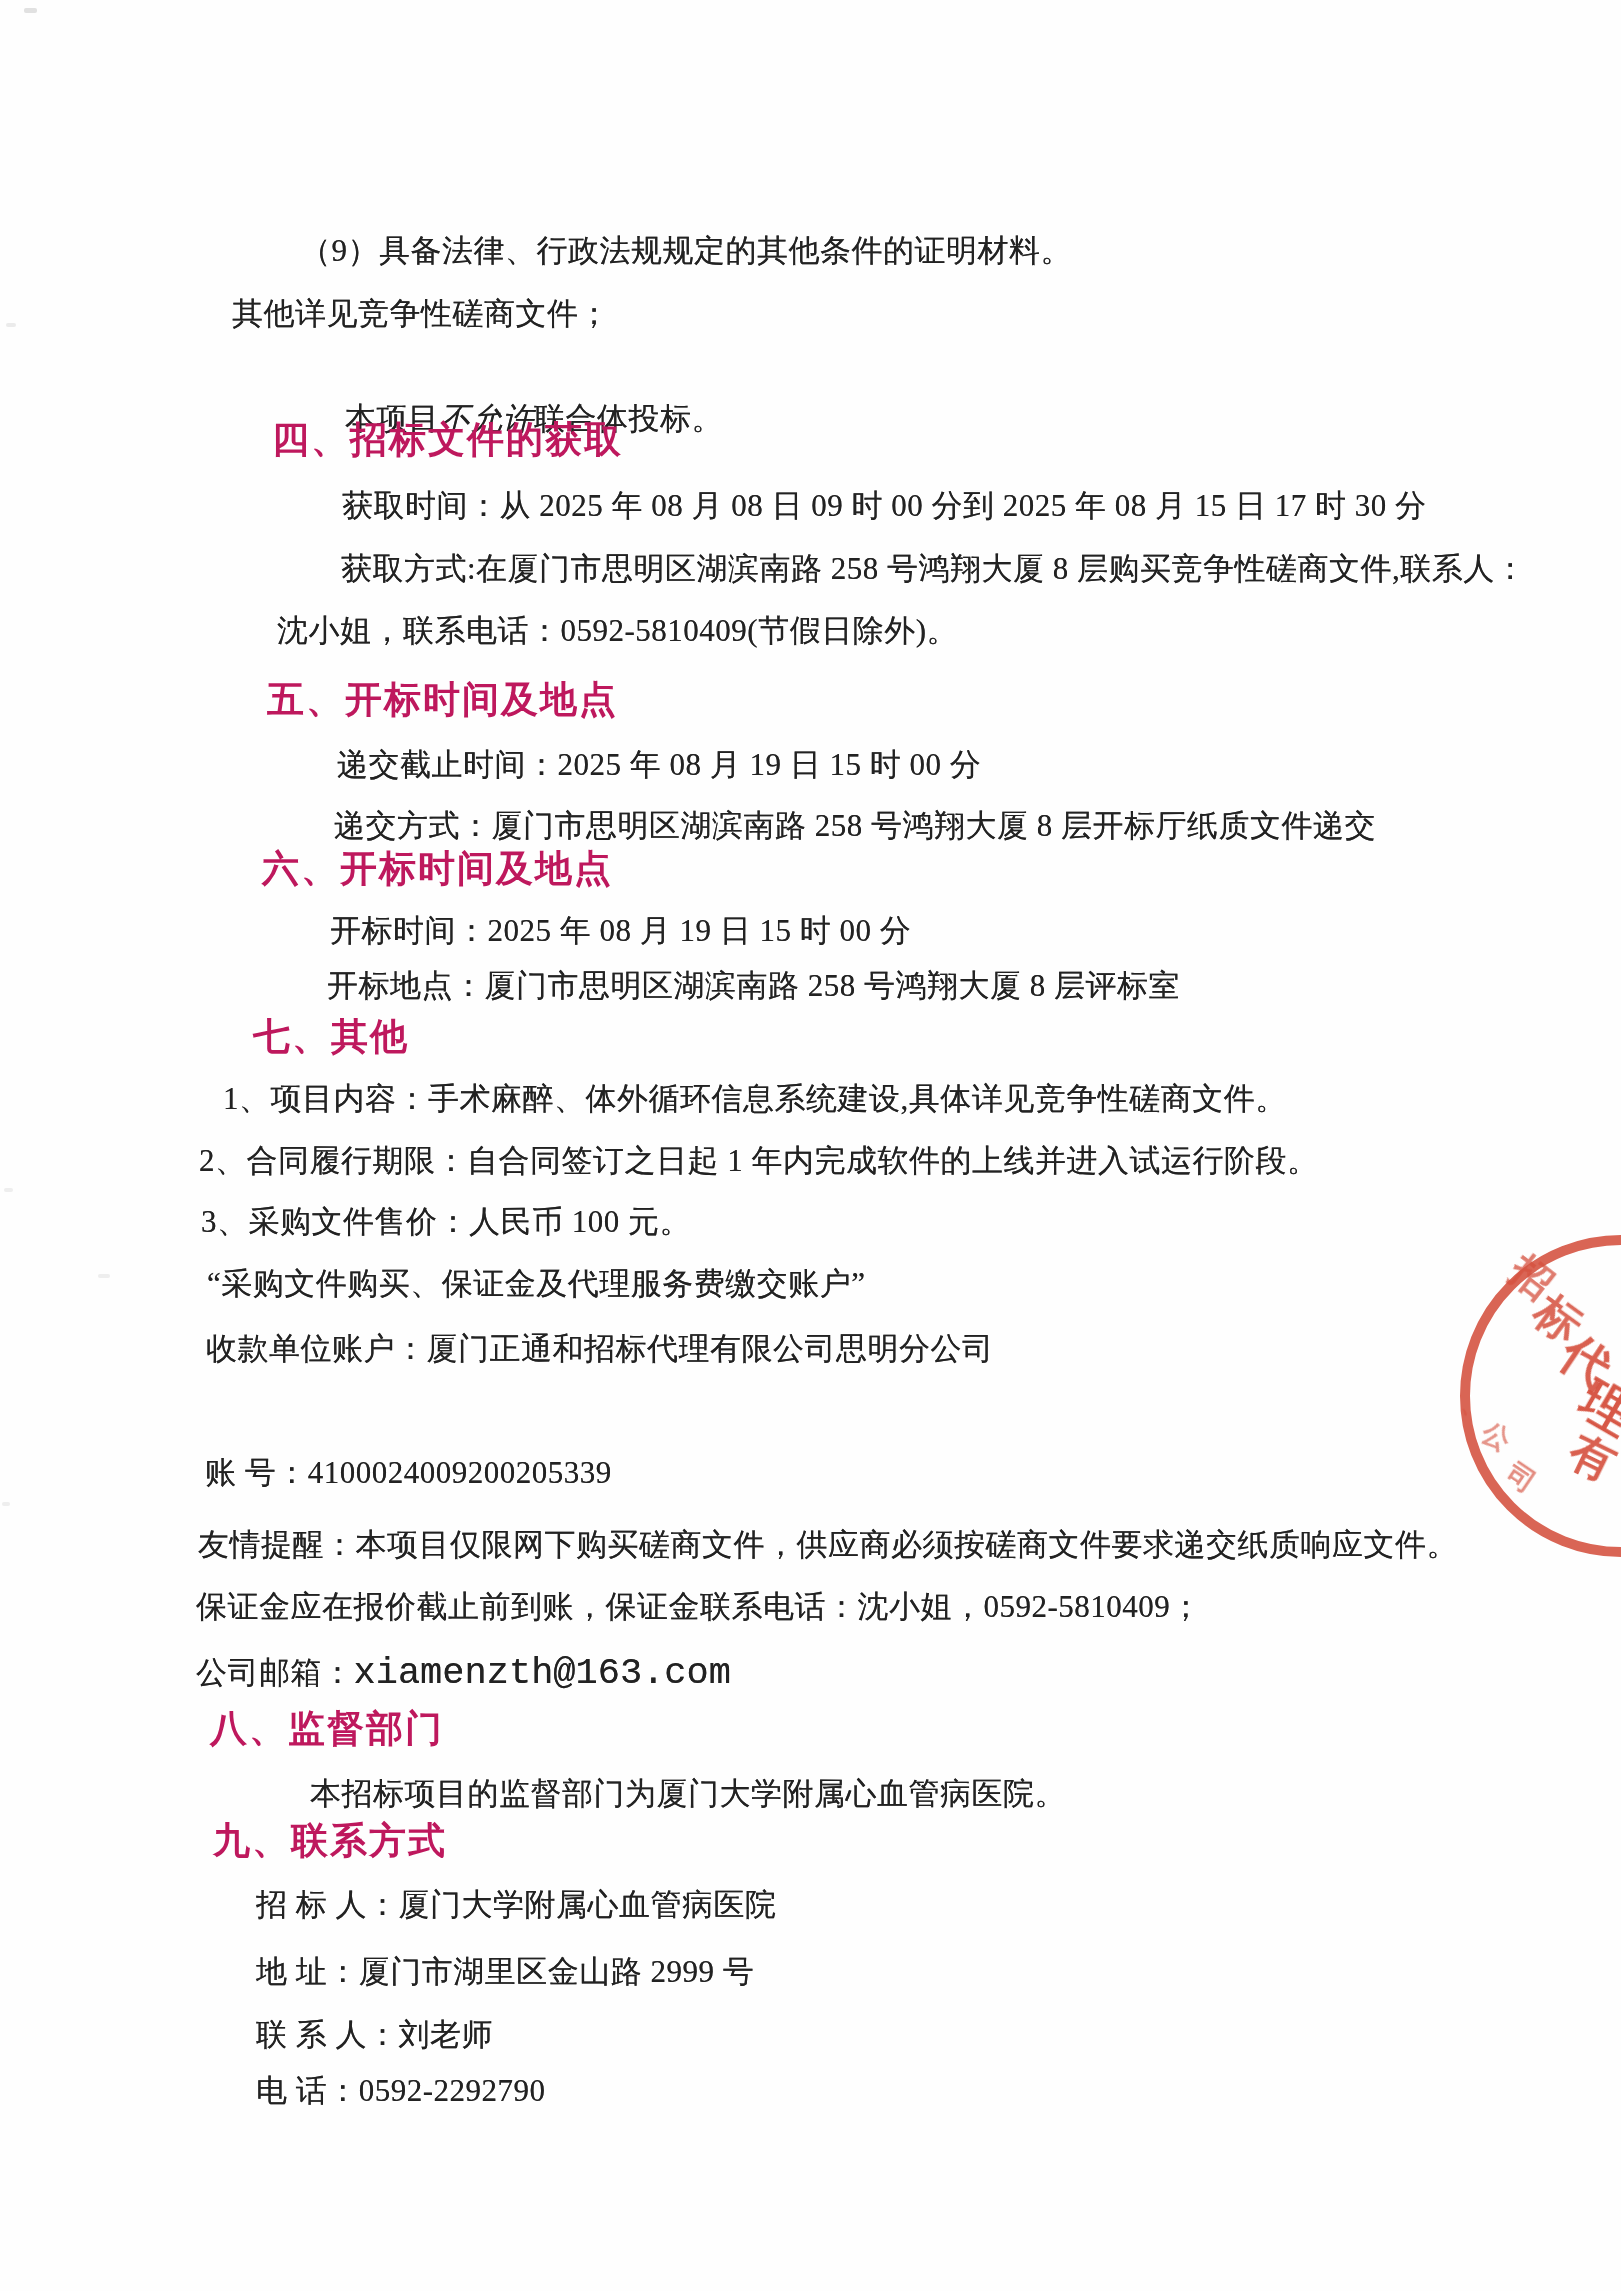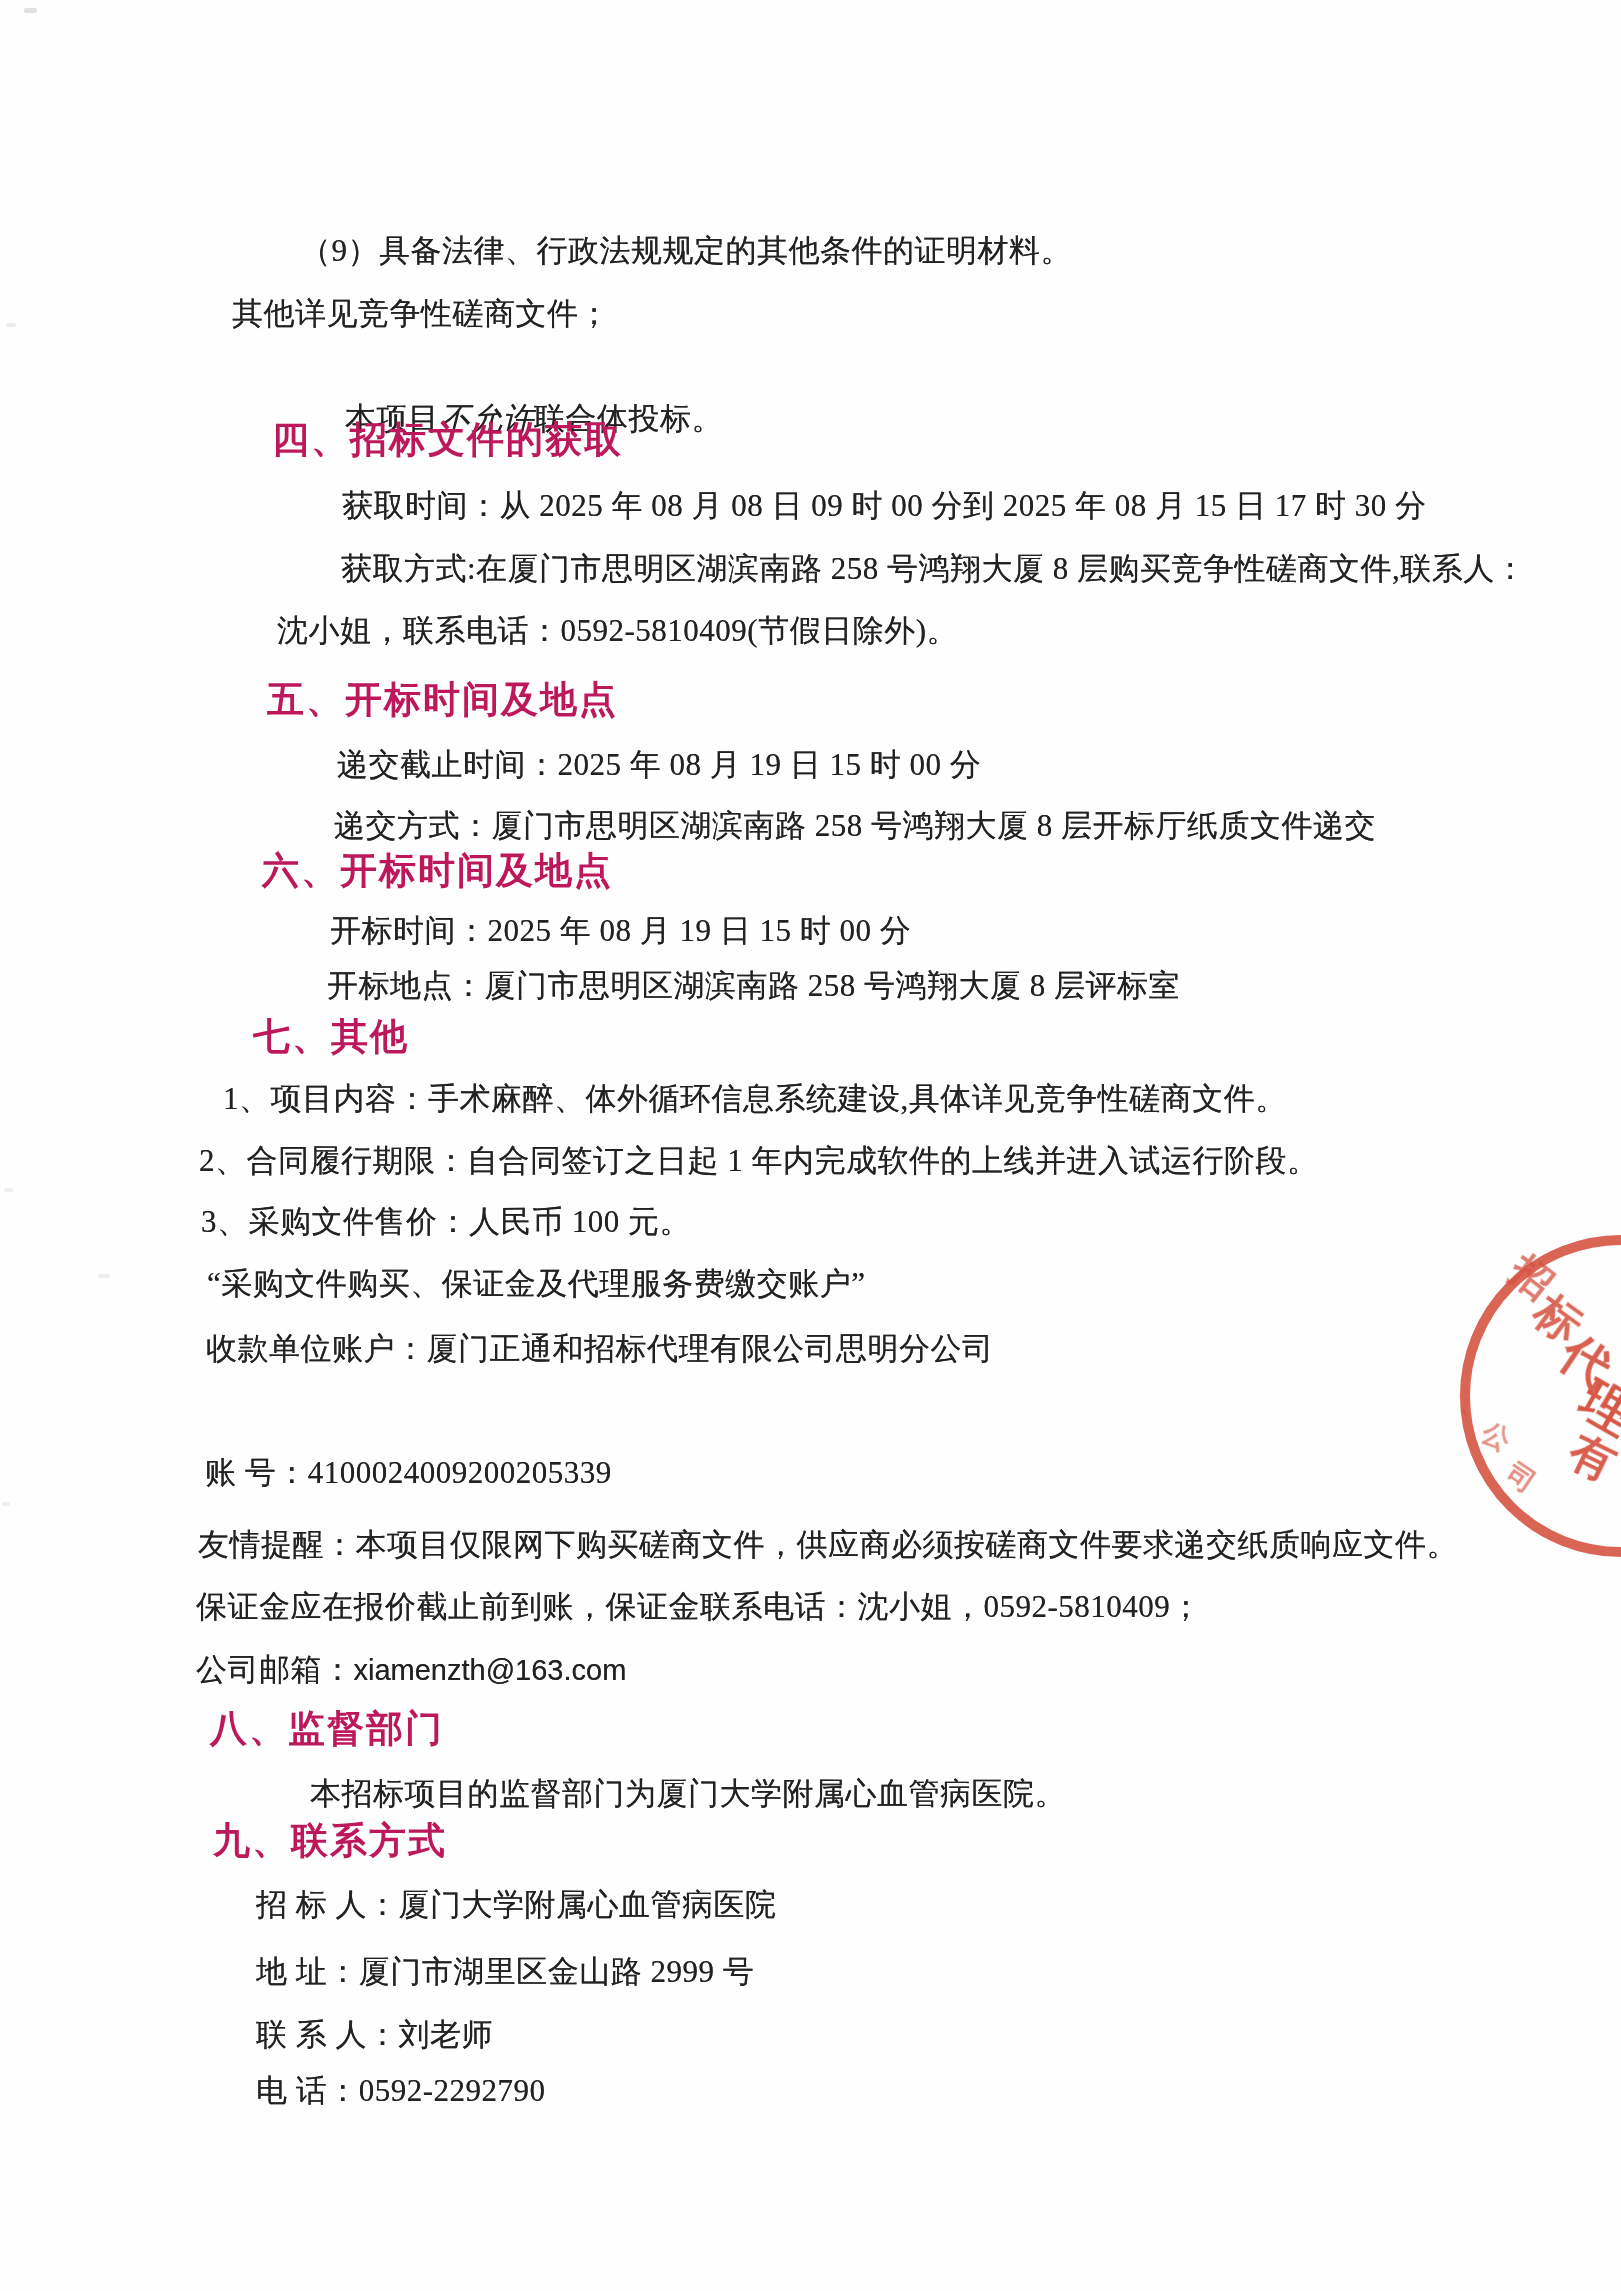--- a/index.html
+++ b/index.html
@@ -28,22 +28,22 @@
     letter-spacing:2px;
     white-space:nowrap;
     line-height:1.1;
     color:#be185d;
   }
   .emph-italic{
     font-style:italic;
     font-family:"Liberation Serif","DejaVu Serif",serif;
   }
   .mono{
-    font-family:Liberation Sans, sans-serif;
-    font-size:29px;
+    font-family:Liberation Mono, monospace;
+    font-size:37px;
     letter-spacing:0;
   }
   
   .stamp{
     position:absolute;
     top:1231px;left:1425px;
     width:196px;height:343px;
     overflow:hidden;
     pointer-events:none;
   }
@@ -83,21 +83,21 @@
 
   <div class="hd" style="left:272px;top:420px;">四、招标文件的获取</div>
   <div class="ln" style="left:342px;top:488px;">获取时间：从 2025 年 08 月 08 日  09 时 00 分到 2025 年 08 月 15 日  17 时 30 分</div>
   <div class="ln" style="left:341px;top:551px;">获取方式:在厦门市思明区湖滨南路 258 号鸿翔大厦 8 层购买竞争性磋商文件,联系人：</div>
   <div class="ln" style="left:277px;top:613px;">沈小姐，联系电话：0592-5810409(节假日除外)。</div>
 
   <div class="hd" style="left:267px;top:680px;">五、开标时间及地点</div>
   <div class="ln" style="left:337px;top:747px;">递交截止时间：2025 年 08 月 19 日  15 时 00 分</div>
   <div class="ln" style="left:334px;top:808px;">递交方式：厦门市思明区湖滨南路 258 号鸿翔大厦 8 层开标厅纸质文件递交</div>
 
-  <div class="hd" style="left:262px;top:851px;">六、开标时间及地点</div>
+  <div class="hd" style="left:262px;top:851px;font-family:Liberation Mono, monospace;">六、开标时间及地点</div>
   <div class="ln" style="left:330px;top:913px;">开标时间：2025 年 08 月 19 日  15 时 00 分</div>
   <div class="ln" style="left:327px;top:968px;">开标地点：厦门市思明区湖滨南路 258 号鸿翔大厦 8 层评标室</div>
 
   <div class="hd" style="left:253px;top:1017px;">七、其他</div>
   <div class="ln" style="left:223px;top:1081px;">1、项目内容：手术麻醉、体外循环信息系统建设,具体详见竞争性磋商文件。</div>
   <div class="ln" style="left:199px;top:1143px;">2、合同履行期限：自合同签订之日起 1 年内完成软件的上线并进入试运行阶段。</div>
   <div class="ln" style="left:201px;top:1204px;">3、采购文件售价：人民币 100 元。</div>
   <div class="ln" style="left:207px;top:1266px;">“采购文件购买、保证金及代理服务费缴交账户”</div>
   <div class="ln" style="left:206px;top:1331px;">收款单位账户：厦门正通和招标代理有限公司思明分公司</div>
   <div class="ln" style="left:205px;top:1455px;">账  号：4100024009200205339</div>

